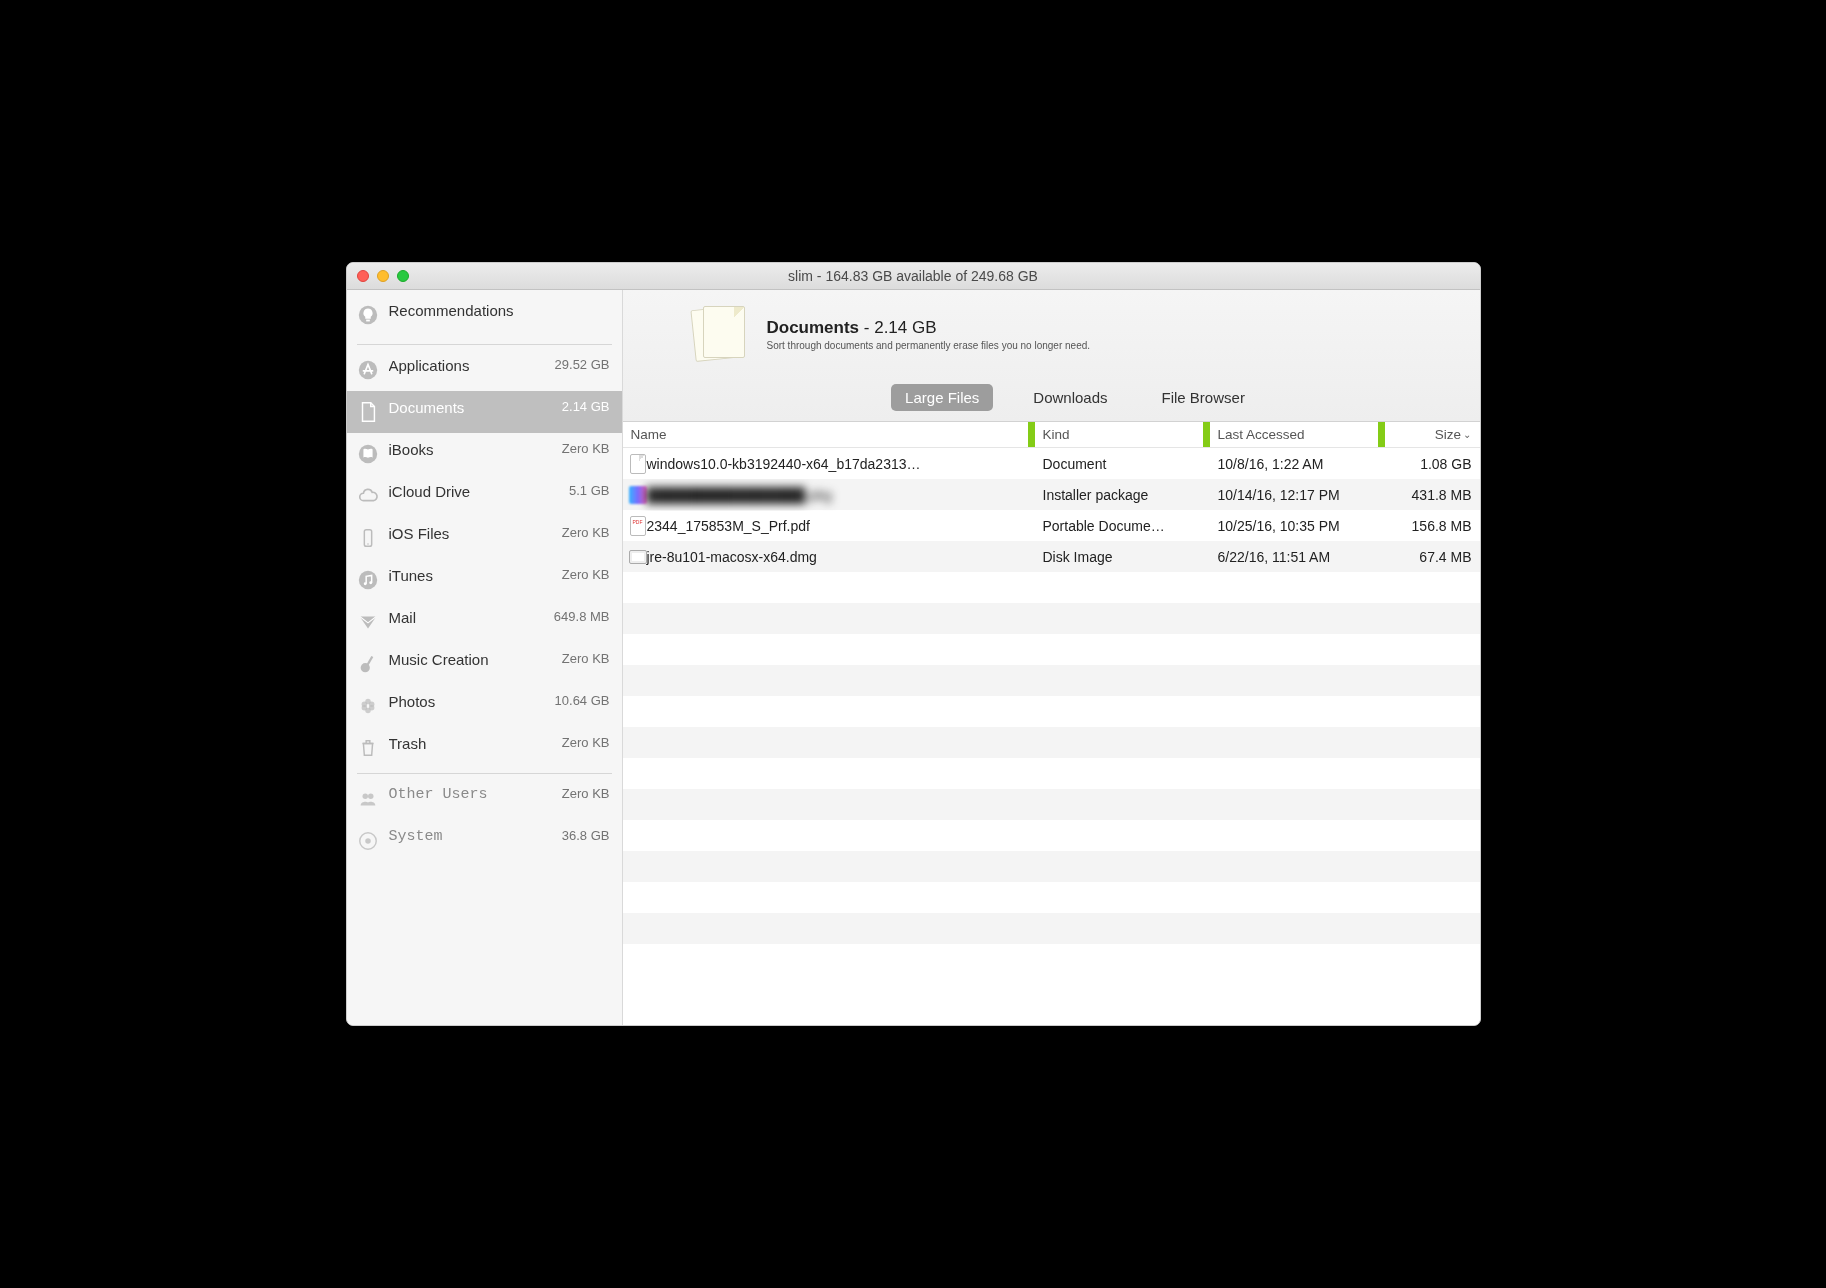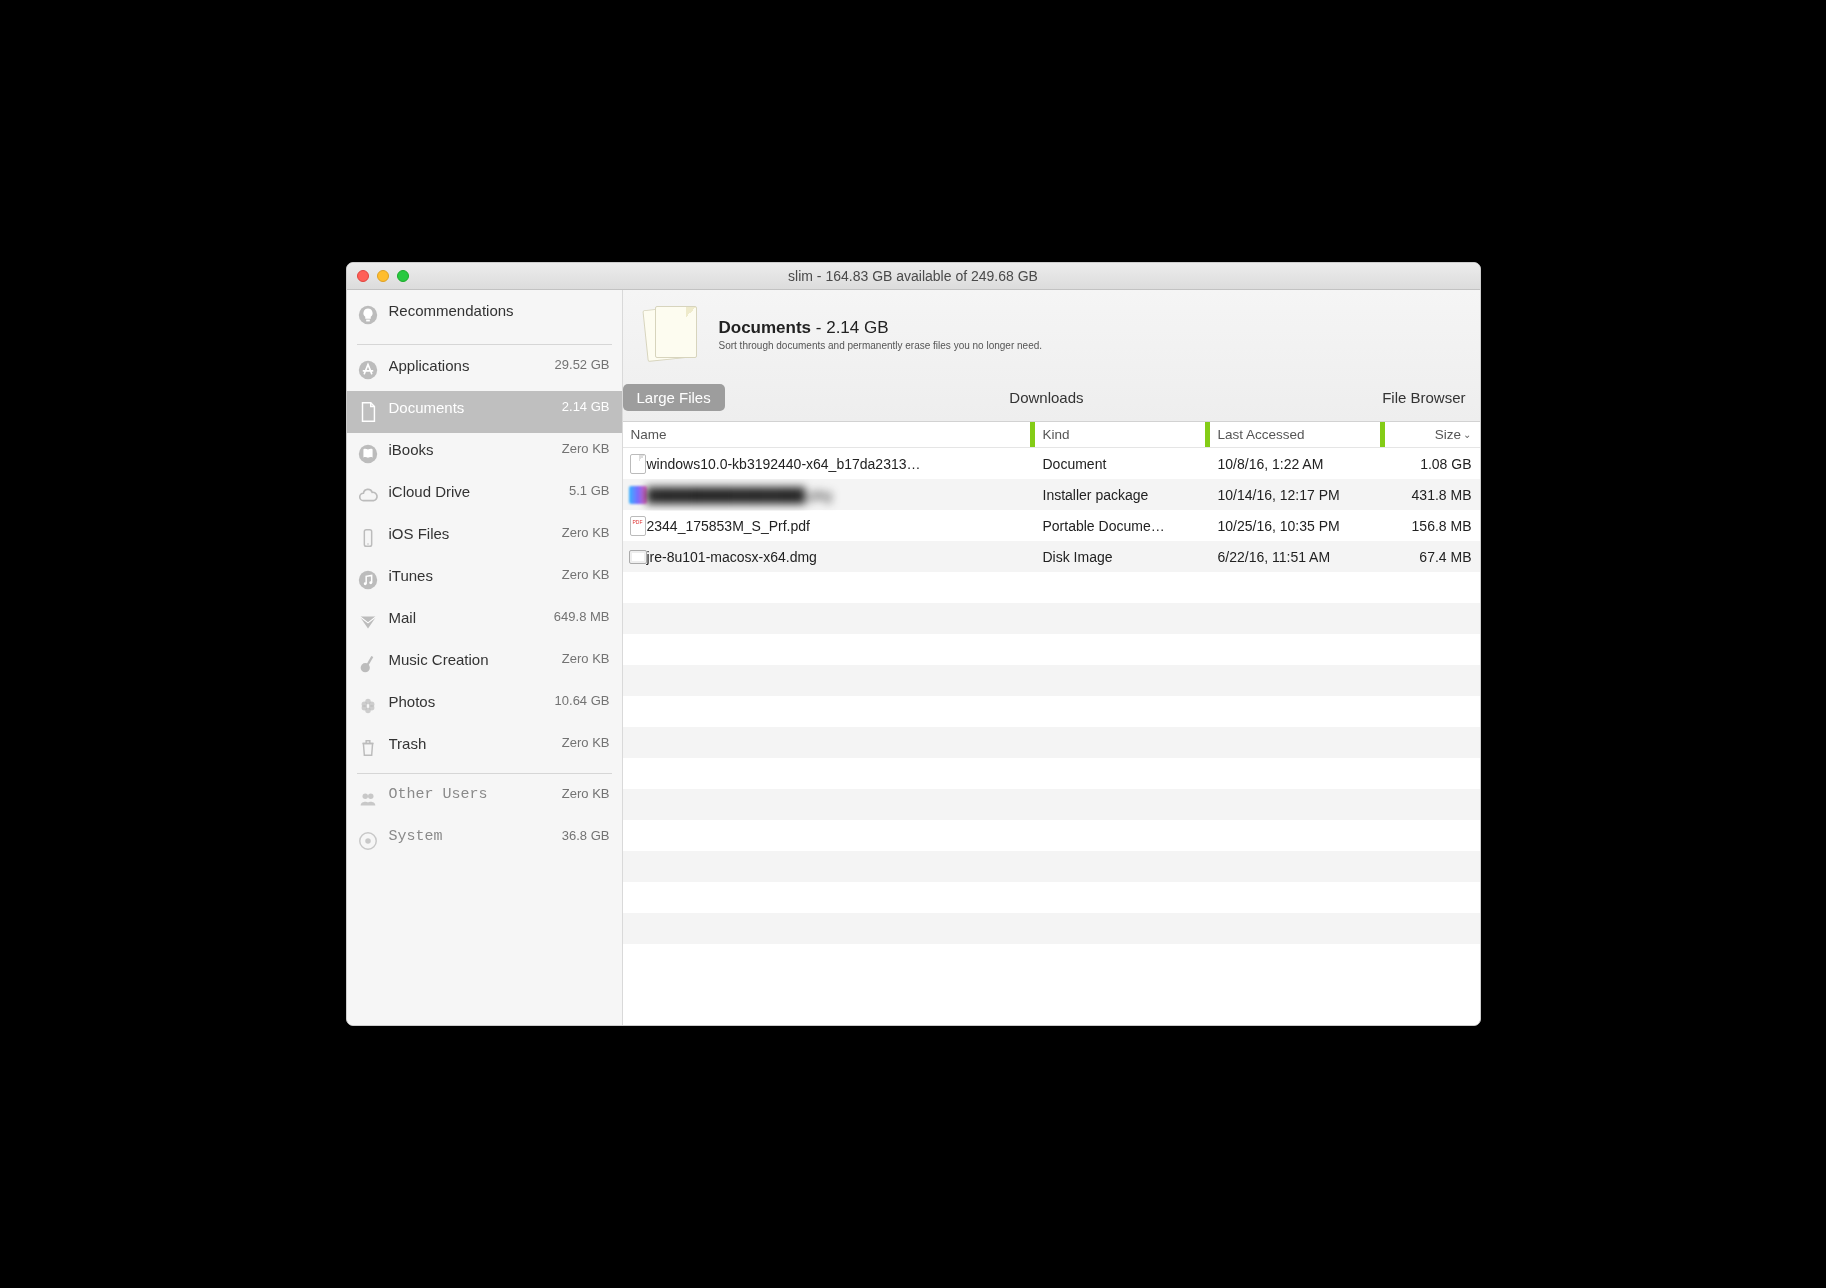--- a/index.html
+++ b/index.html
@@ -89,20 +89,21 @@
     .sidebar-item.muted .label { color:#8a8a8a;font-family:Liberation Mono, monospace; }
     .main {
       flex: 1; display: flex; flex-direction: column;
       background: #fff;
       min-width: 0;
     }
     .header-block {
       background: linear-gradient(#f5f5f5, #eeeeee);
       border-bottom: 1px solid #d2d2d2;
       flex-shrink: 0;
+      padding-left: 48px;
     }
     .header-info {
       display: flex; align-items: center; gap: 18px;
       padding: 16px 22px 14px;
     }
     .docs-icon {
       width: 56px; height: 56px; position: relative;
     }
     .docs-icon .sheet {
       position: absolute; width: 42px; height: 52px;
@@ -111,32 +112,32 @@
     .docs-icon .sheet.s1 { left: 0; top: 2px; transform: rotate(-6deg); }
     .docs-icon .sheet.s2 { left: 10px; top: 0; }
     .docs-icon .sheet::before {
       content:""; position:absolute; top:0; right:0; width:10px; height:10px;
       background: linear-gradient(135deg,#eeeacb 50%,transparent 50%);
     }
     .header-text .t1 { font-size: 17px; color: #222; }
     .header-text .t1 strong { font-weight: 600; }
     .header-text .t2 { font-size: 10px; color: #555; margin-top: 2px; }
     .tabs {
-      display: flex; justify-content: space-between; gap: 26px;
+      display: flex; justify-content: center; gap: 26px;
       padding: 8px 0 10px;
       font-size: 15px;
     }
     .tabs .tab { color: #333; padding: 5px 14px; border-radius: 5px; cursor: default; }
     .tabs .tab.active { background: #9d9d9d; color: #fff; }
     .table-head {
       display: flex; font-size: 13.5px; color: #555;
       background: #fff; border-bottom: 1px solid #e5e5e5;
       flex-shrink: 0;
     }
-    .col { padding: 5px 8px; border-right: 5px solid #84cc16; white-space: nowrap; overflow: hidden; text-overflow: ellipsis; }
+    .col { padding: 5px 8px; border-right: 7px solid #84cc16; white-space: nowrap; overflow: hidden; text-overflow: ellipsis; }
     .c-name { flex: 1; min-width: 0; }
     .c-kind { width: 175px; }
     .c-date { width: 175px; }
     .c-size { width: 95px; text-align: center; border-right: none; display:flex; align-items:center; justify-content:flex-end; gap:2px; }
     .rows { flex: 1; overflow-y: auto; font-size: 14px; color: #222; }
     .row {
       display: flex; align-items: center;
       height: 31px;
     }
     .row:nth-child(even) { background: #f4f4f4; }

